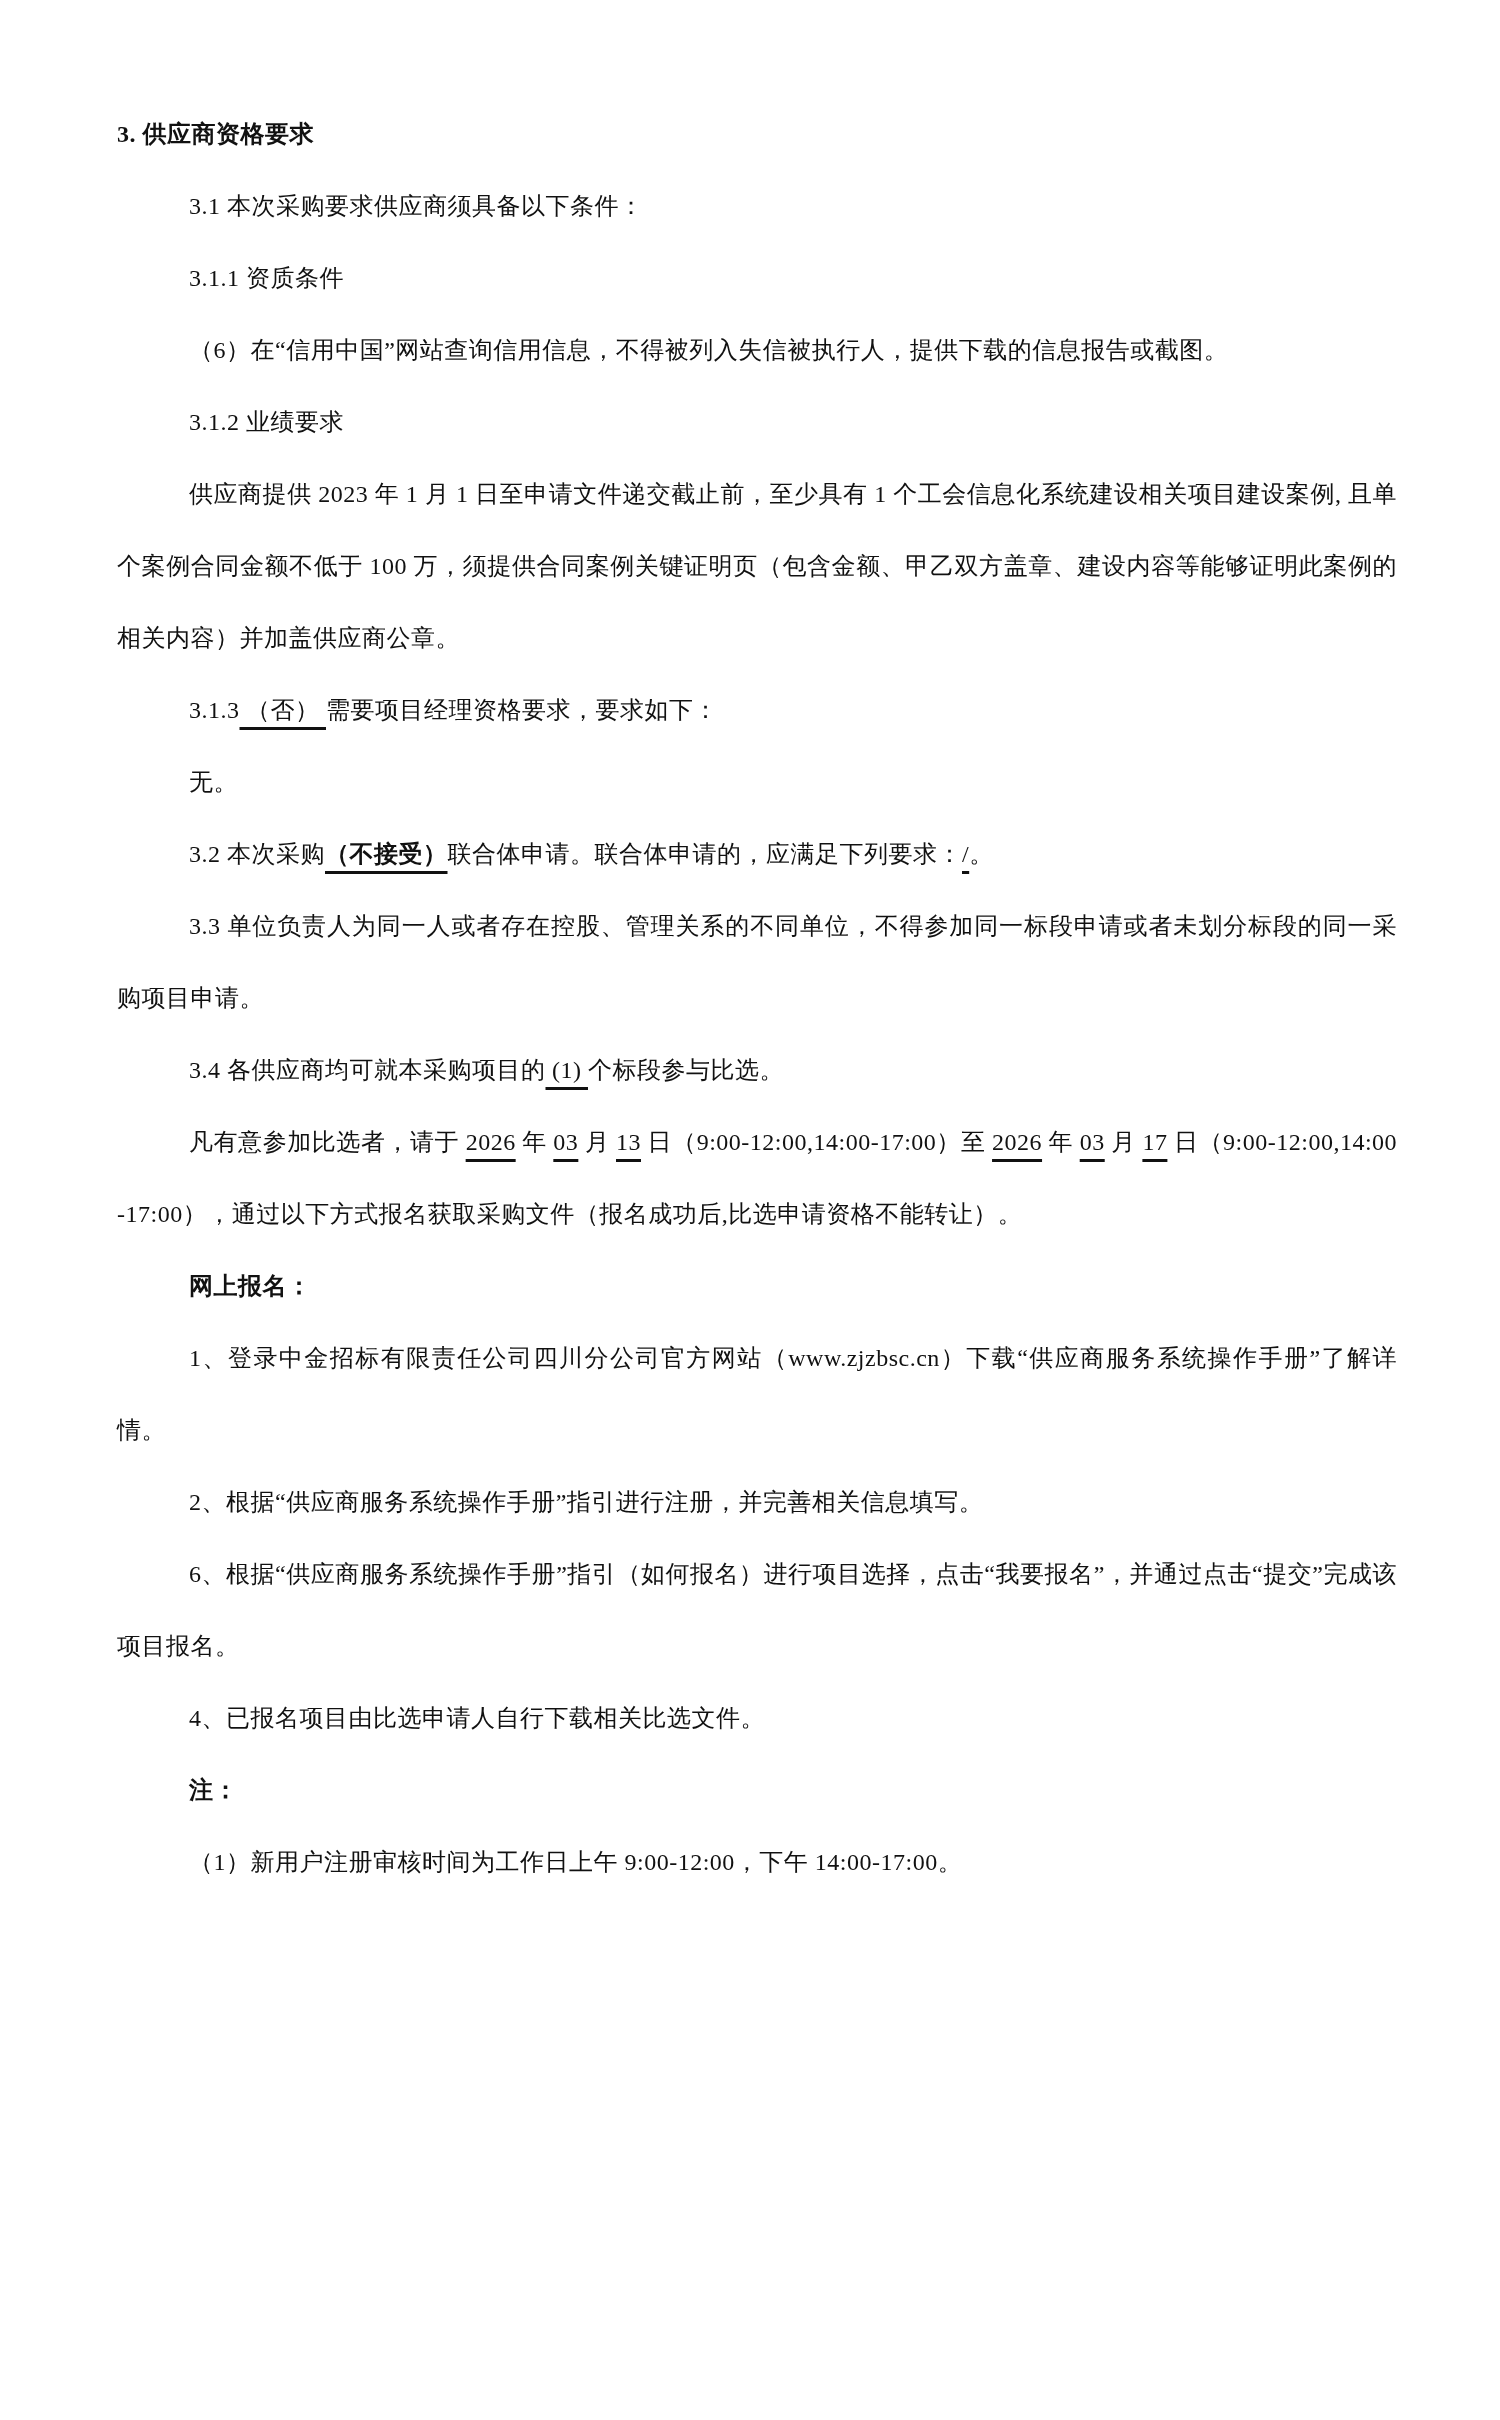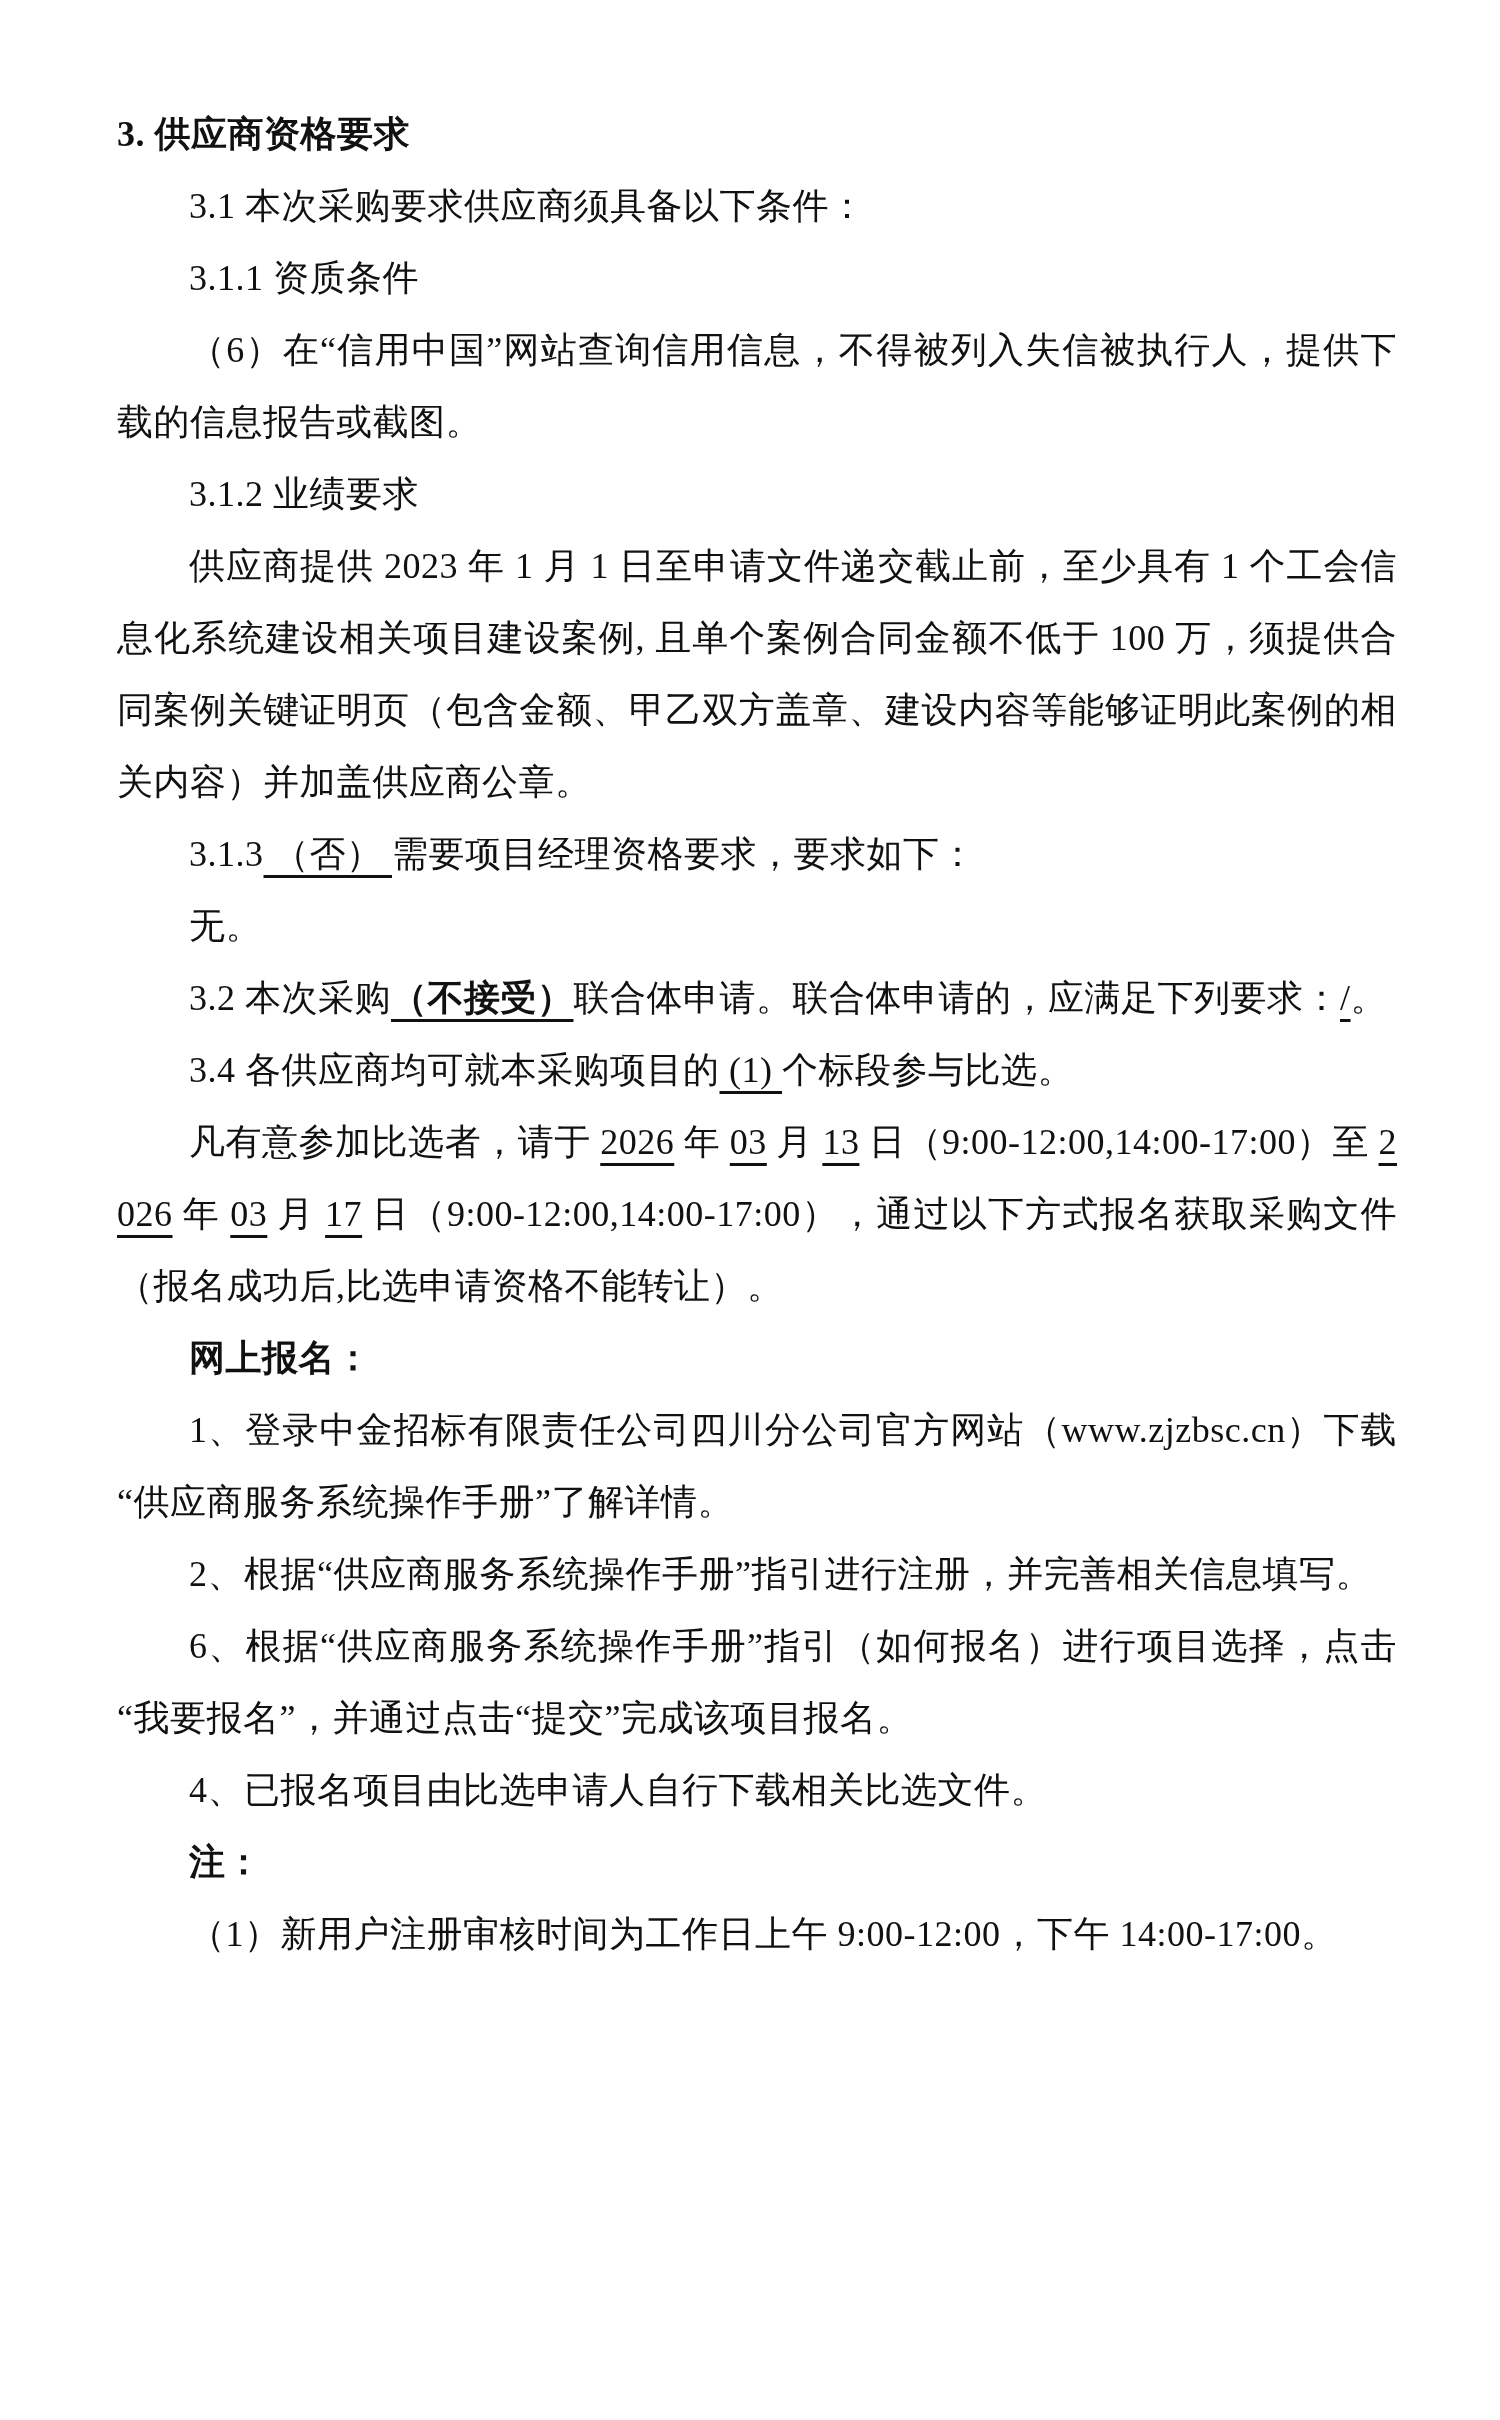--- a/index.html
+++ b/index.html
@@ -9,21 +9,21 @@
   }
   main.doc-page {
     position: relative;
     width: 1500px;
     height: 2420px;
     box-sizing: border-box;
     background: #ffffff;
     padding: 98px 103px 0 117px;
     overflow: hidden;
     font-family: "Liberation Serif", "DejaVu Serif", serif;
-    font-size: 36px;
+    font-size: 24px;
     color: #111111;
   }
   article.doc-body {
     width: 100%;
   }
   p.para {
     margin: 0;
     line-height: 72px;
     text-align: justify;
     letter-spacing: 0.5px;
@@ -51,20 +51,21 @@
   <article class="doc-body" id="doc-body">
       <p class="para heading"><span class="seg b">3. 供应商资格要求</span></p>
       <p class="para body"><span class="seg">3.1 本次采购要求供应商须具备以下条件：</span></p>
       <p class="para body"><span class="seg">3.1.1 资质条件</span></p>
       <p class="para body"><span class="seg">（6）在“信用中国”网站查询信用信息，不得被列入失信被执行人，提供下载的信息报告或截图。</span></p>
       <p class="para body"><span class="seg">3.1.2 业绩要求</span></p>
       <p class="para body"><span class="seg">供应商提供 2023 年 1 月 1 日至申请文件递交截止前，至少具有 1 个工会信息化系统建设相关项目建设案例, 且单个案例合同金额不低于 100 万，须提供合同案例关键证明页（包含金额、甲乙双方盖章、建设内容等能够证明此案例的相关内容）并加盖供应商公章。</span></p>
       <p class="para body"><span class="seg">3.1.3</span><span class="seg u"> （否） </span><span class="seg">需要项目经理资格要求，要求如下：</span></p>
       <p class="para body"><span class="seg">无。</span></p>
       <p class="para body"><span class="seg">3.2 本次采购</span><span class="seg b u">（不接受）</span><span class="seg">联合体申请。联合体申请的，应满足下列要求：</span><span class="seg u">/</span><span class="seg">。</span></p>
+      <p class="para body"><span class="seg">3.3 单位负责人为同一人或者存在控股、管理关系的不同单位，不得参加同一标段申请或者未划分标段的同一采购项目申请。</span></p>
       <p class="para body"><span class="seg">3.4 各供应商均可就本采购项目的</span><span class="seg u"> (1) </span><span class="seg">个标段参与比选。</span></p>
       <p class="para body"><span class="seg">凡有意参加比选者，请于 </span><span class="seg u">2026</span><span class="seg"> 年 </span><span class="seg u">03</span><span class="seg"> 月 </span><span class="seg u">13</span><span class="seg"> 日（9:00-12:00,14:00-17:00）至 </span><span class="seg u">2026</span><span class="seg"> 年 </span><span class="seg u">03</span><span class="seg"> 月 </span><span class="seg u">17</span><span class="seg"> 日（9:00-12:00,14:00-17:00），通过以下方式报名获取采购文件（报名成功后,比选申请资格不能转让）。</span></p>
       <p class="para body"><span class="seg b">网上报名：</span></p>
       <p class="para body"><span class="seg">1、登录中金招标有限责任公司四川分公司官方网站（www.zjzbsc.cn）下载“供应商服务系统操作手册”了解详情。</span></p>
       <p class="para body"><span class="seg">2、根据“供应商服务系统操作手册”指引进行注册，并完善相关信息填写。</span></p>
       <p class="para body"><span class="seg">6、根据“供应商服务系统操作手册”指引（如何报名）进行项目选择，点击“我要报名”，并通过点击“提交”完成该项目报名。</span></p>
       <p class="para body"><span class="seg">4、已报名项目由比选申请人自行下载相关比选文件。</span></p>
       <p class="para body"><span class="seg b">注：</span></p>
       <p class="para body"><span class="seg">（1）新用户注册审核时间为工作日上午 9:00-12:00，下午 14:00-17:00。</span></p>
     </article>

